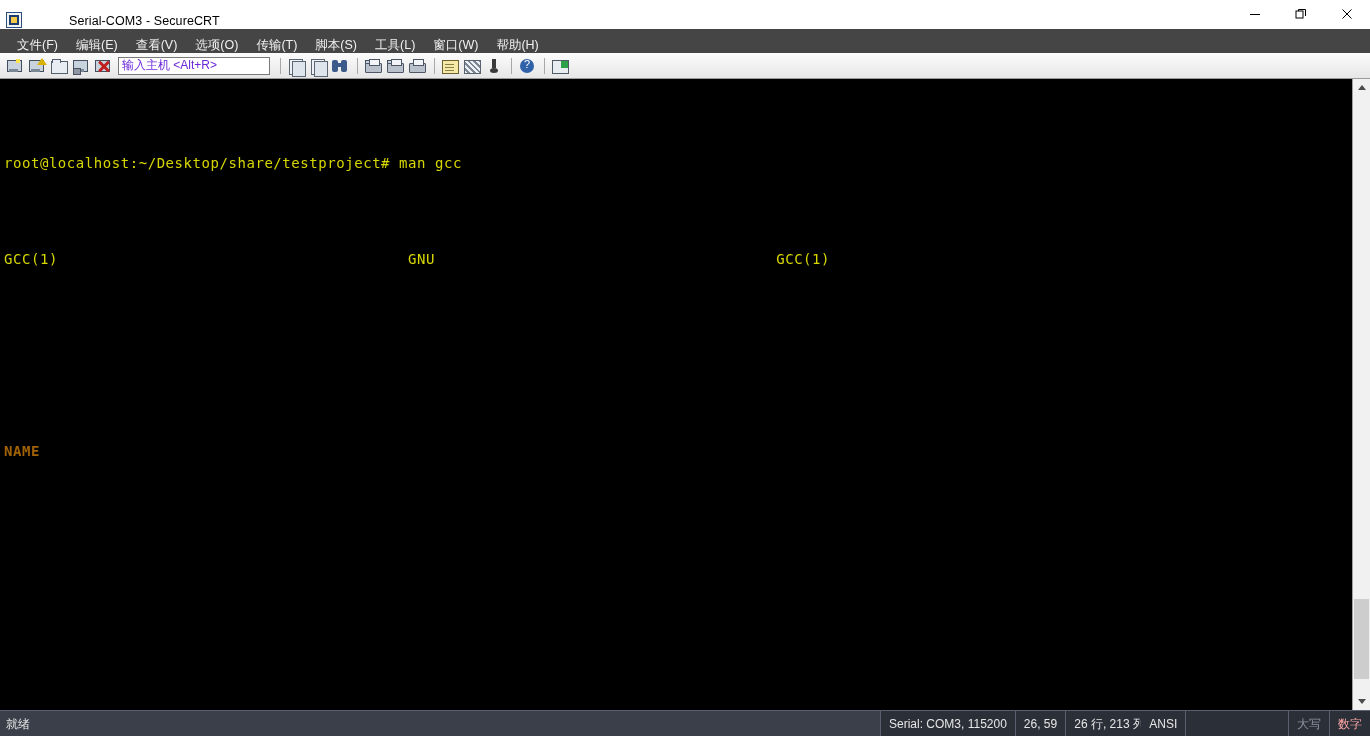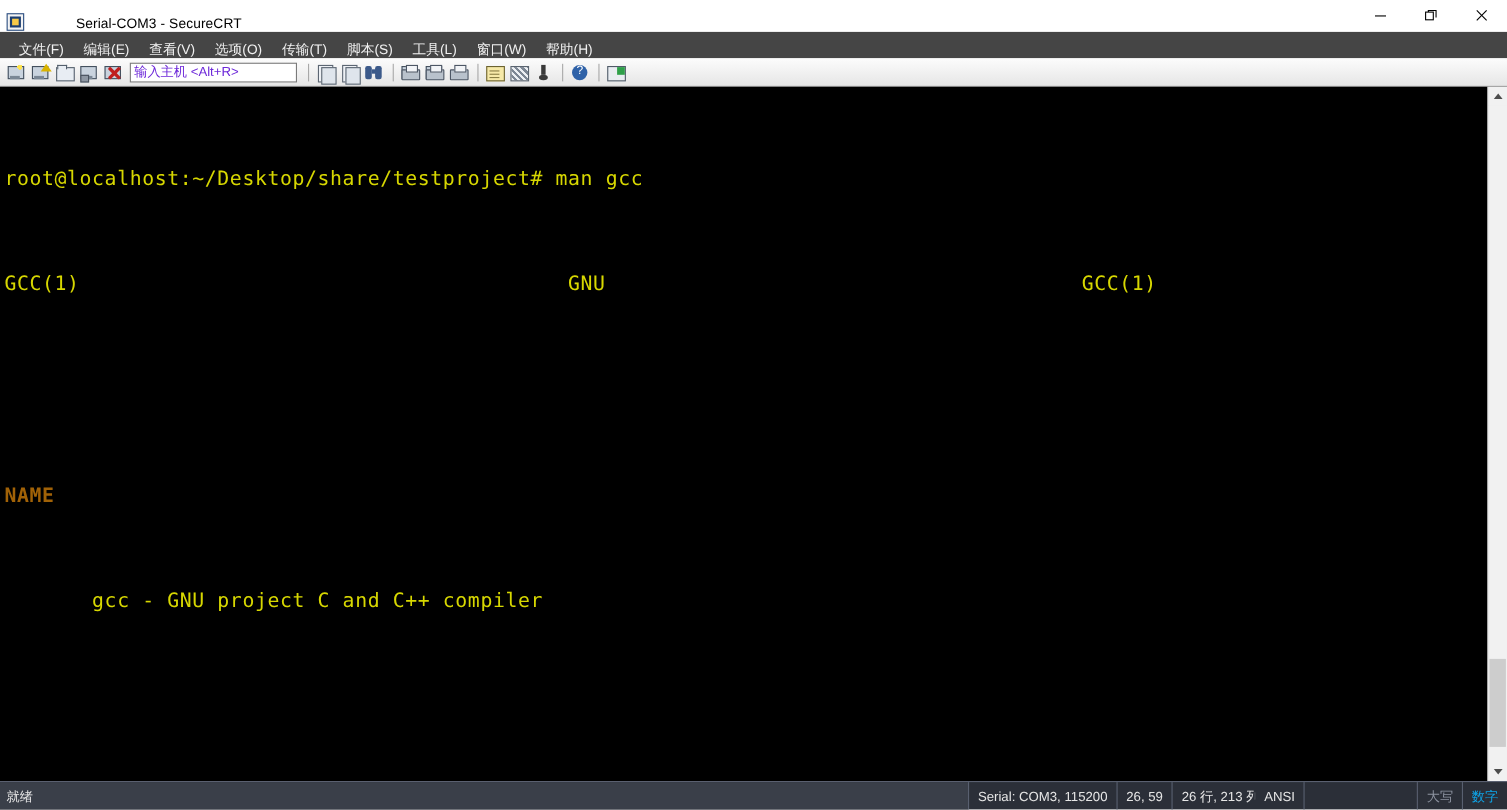--- a/index.html
+++ b/index.html
@@ -175,21 +175,21 @@
     position: relative;
     min-height: 0;
   }
   .term {
     flex: 1 1 auto;
     background: #000000;
     overflow: hidden;
     padding: 0 0 0 4px;
     box-sizing: border-box;
     font-family: "DejaVu Sans Mono", "Liberation Mono", monospace;
-    font-size: 18px;
+    font-size: 14px;
     line-height: 24px;
     letter-spacing: 0.55px;
     color: #e8e800;
     white-space: pre;
     position: relative;
   }
   .term .row { height: 24px; }
   .y { color: #d7d700; }
   .g1 { color: #a16207; }
   .b { font-weight: bold; }
@@ -244,21 +244,21 @@
   .sb-cell {
     height: 26px;
     line-height: 26px;
     padding: 0 8px;
     border-left: 1px solid #596070;
     white-space: nowrap;
     box-sizing: border-box;
   }
   .sb-flex { flex: 1 1 auto; border-left: 1px solid #596070; height:26px; }
   .sb-dim { color: #8d93a0; }
-  .sb-bright { color: #0ea5e9; }
+  .sb-bright { color: #fca5a5; }
 </style>
 </head>
 <body>
 
 <div id="app">
 
   <div class="titlebar">
     <div class="title-icon">
       <div class="frame"></div>
       <div class="inner"></div>
@@ -379,21 +379,20 @@
     <div class="term">
 
       <div class="row"><span class="y">root@localhost:</span><span class="y">~/Desktop/share/testproject#</span><span class="y"> man gcc</span></div>
 
       <div class="row"><span class="y">GCC(1)</span><span class="y">                                       </span><span class="y">GNU</span><span class="y">                                      </span><span class="y">GCC(1)</span></div>
 
       <div class="row">&nbsp;</div>
 
       <div class="row"><span class="g1 b">NAME</span></div>
 
-      <div class="row"><span class="y">       </span><span class="y">gcc - GNU project C and C++ compiler</span></div>
 
       <div class="row">&nbsp;</div>
 
       
 
       
 
       
 
       

